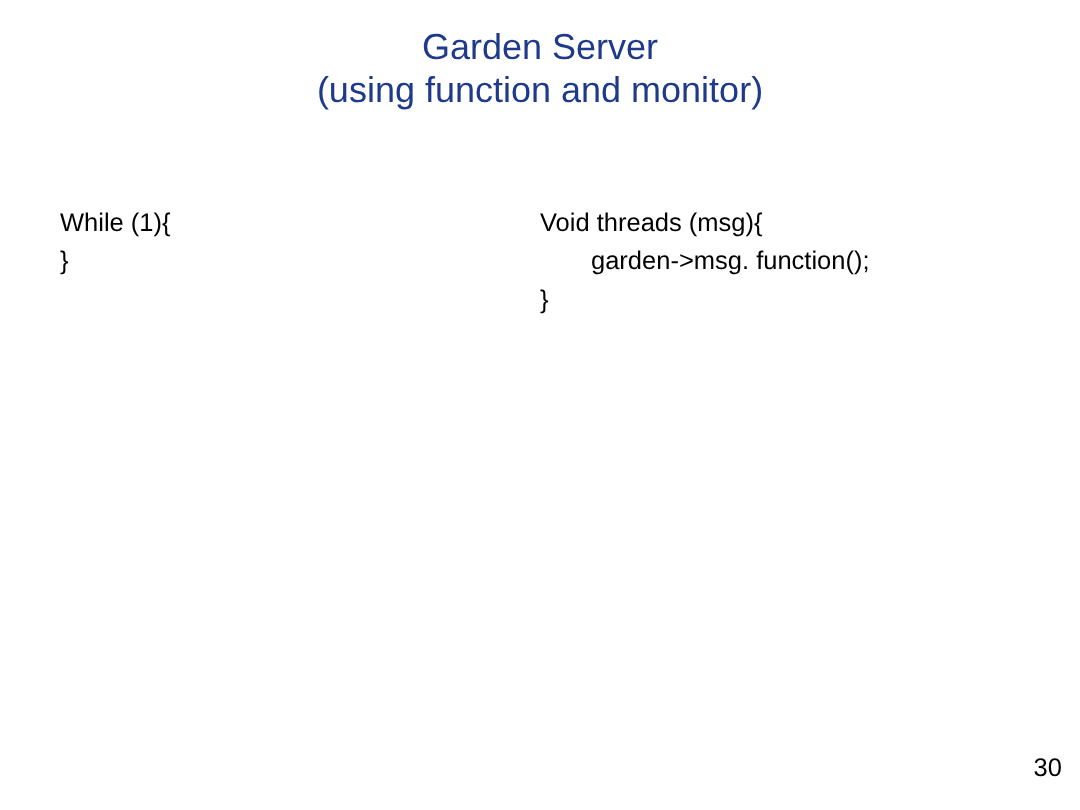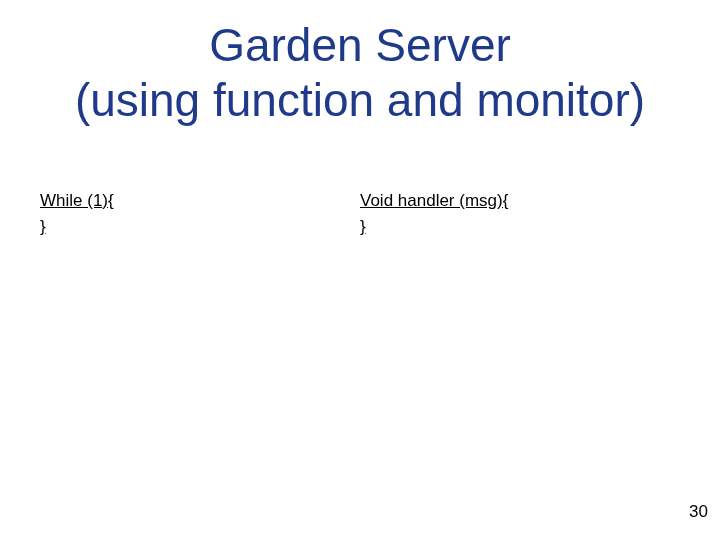--- a/index.html
+++ b/index.html
@@ -10,31 +10,30 @@
     body {
       width: 720px;
       height: 540px;
       background: #ffffff;
       font-family: Arial, Helvetica, sans-serif;
       position: relative;
       overflow: hidden;
     }
     .title {
       text-align: center;
-      font-size: 46px;
+      font-size: 24px;
       font-weight: 400;
       color: #1f3a8a;
       margin-top: 18px;
       line-height: 1.2;
     }
     .content {
       display: flex;
       margin-top: 60px;
       padding: 0 40px;
-      text-decoration: underline;
     }
     .code-block {
       font-size: 17px;
       font-weight: 400;
       color: #000000;
       line-height: 1.5;
     }
     .code-block.left {
       flex: 0 0 50%;
     }
@@ -59,18 +58,19 @@
   <div>Garden Server</div>
   <div>(using function and monitor)</div>
 </div>
 
 <div class="content">
   <div class="code-block left">
     <div>While (1){</div>
     <div>}</div>
   </div>
   <div class="code-block right">
-    <div>Void handler (msg){</div>
+    <div>Void threads (msg){</div>
+    <div class="indent">garden-&gt;msg. function();</div>
     <div>}</div>
   </div>
 </div>
 
 <div class="page-number">30</div>
 
 </body></html>

